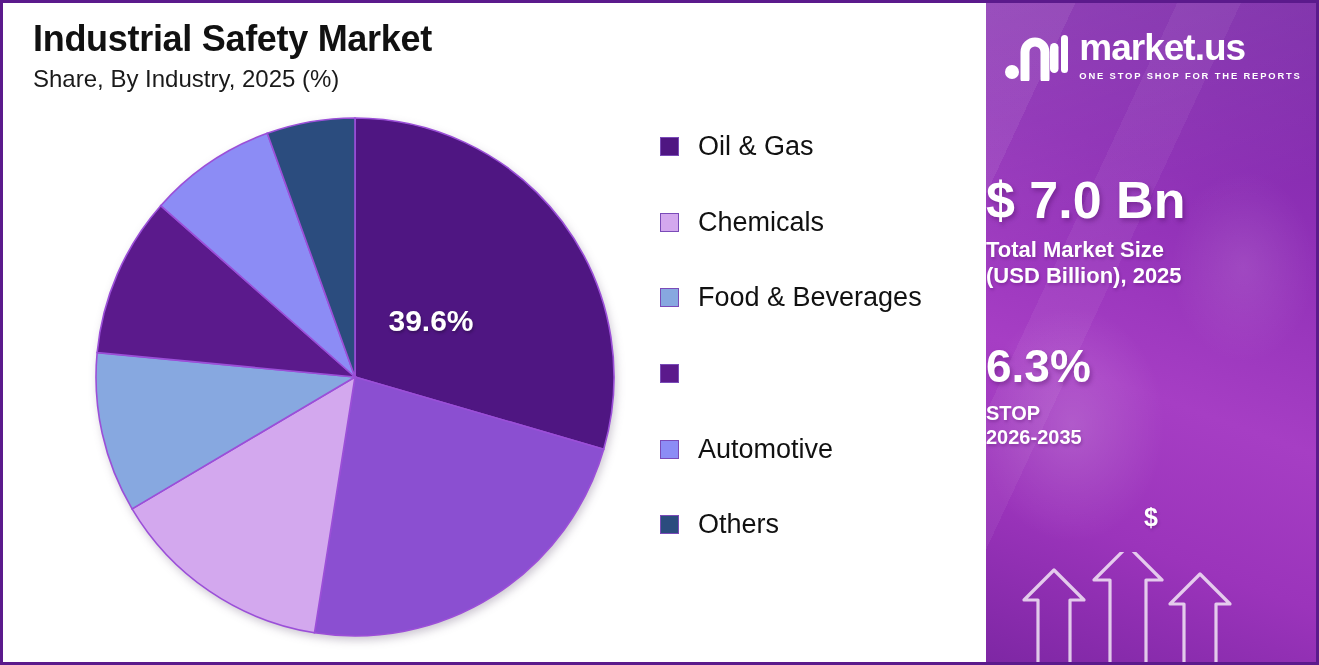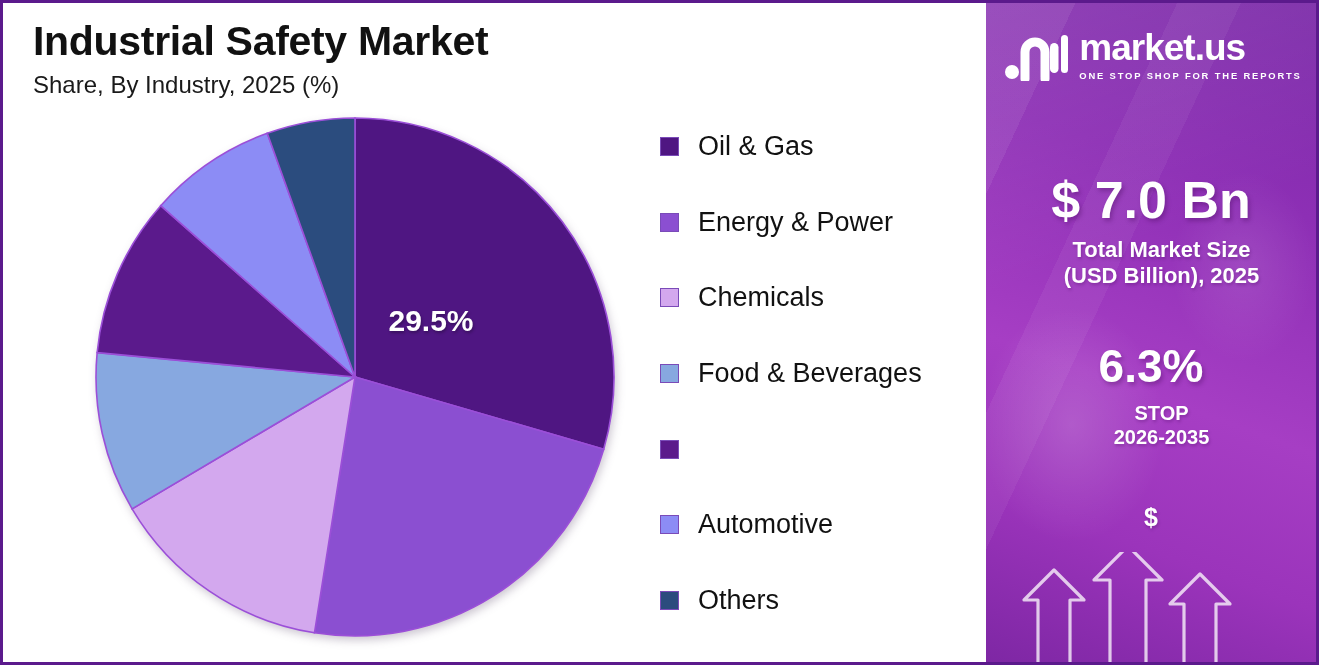--- a/index.html
+++ b/index.html
@@ -22,21 +22,21 @@
     position:relative;
     width:983px;
     height:100%;
     box-sizing:border-box;
   }
   .titles{
     position:absolute;
     left:30px; top:16px;
   }
   .chart-title{
-    font-size:41px;
+    font-size:36px;
     font-weight:bold;
     color:#111111;
     letter-spacing:-0.3px;
     line-height:1.12;
     margin:0;
     white-space:nowrap;
   }
   .chart-subtitle{
     font-size:24px;
     color:#1a1a1a;
@@ -150,40 +150,38 @@
     font-weight:bold;
     color:#ffffff;
     letter-spacing:1.85px;
     margin-top:5px;
     line-height:1;
     white-space:nowrap;
   }
   .stat{
     position:absolute;
     left:0;right:0;
-    text-align:center;
     color:#ffffff;
   }
   .stat-size{ top:170px; }
   .stat-cagr{ top:340px; }
   .stat-value{
     font-size:52px;
     font-weight:bold;
     line-height:1.04;
     text-shadow:2px 3px 4px rgba(70,10,90,0.35);
     white-space:nowrap;
   }
   .stat-value.small{ font-size:46px; }
   .stat-caption{
     font-size:22px;
     font-weight:bold;
     line-height:1.2;
     margin-top:10px;
     text-shadow:1px 2px 3px rgba(70,10,90,0.30);
-    padding-left:21px;
   }
   .stat-caption.thin{ font-size:20px; }
   .dollar-badge{
     position:absolute;
     left:0;right:0;top:500px;
     text-align:center;
     font-size:25px;
     font-weight:bold;
     color:#ffffff;
     text-shadow:1px 2px 3px rgba(70,10,90,0.3);
@@ -213,32 +211,28 @@
             <path d="M 261 261 L 261.00 2.00 A 259 259 0 0 1 509.72 333.26 Z" fill="#4F1682" stroke="#9B4FD8" stroke-width="1.6"></path>
             <path d="M 261 261 L 509.72 333.26 A 259 259 0 0 1 220.48 516.81 Z" fill="#8B4FD1" stroke="#9B4FD8" stroke-width="1.6"></path>
             <path d="M 261 261 L 220.48 516.81 A 259 259 0 0 1 38.07 392.84 Z" fill="#D3A8EE" stroke="#9B4FD8" stroke-width="1.6"></path>
             <path d="M 261 261 L 38.07 392.84 A 259 259 0 0 1 3.15 236.63 Z" fill="#87A8E0" stroke="#9B4FD8" stroke-width="1.6"></path>
             <path d="M 261 261 L 3.15 236.63 A 259 259 0 0 1 66.72 89.72 Z" fill="#5B1A8C" stroke="#9B4FD8" stroke-width="1.6"></path>
             <path d="M 261 261 L 66.72 89.72 A 259 259 0 0 1 173.27 17.31 Z" fill="#8C8CF5" stroke="#9B4FD8" stroke-width="1.6"></path>
             <path d="M 261 261 L 173.27 17.31 A 259 259 0 0 1 261.00 2.00 Z" fill="#2B4C7E" stroke="#9B4FD8" stroke-width="1.6"></path>
           </g>
       </svg>
       <div class="pie-label">
-        <span>29.5%</span>
+        <span>39.6%</span>
       </div>
     </div>
 
     <div class="legend">
       <div class="legend-item">
         <span class="legend-swatch" style="background: rgb(79, 22, 130);"></span>
         <span class="legend-label">Oil &amp; Gas</span>
-      </div>
-      <div class="legend-item">
-        <span class="legend-swatch" style="background: rgb(139, 79, 209);"></span>
-        <span class="legend-label">Energy &amp; Power</span>
       </div>
       <div class="legend-item">
         <span class="legend-swatch" style="background: rgb(211, 168, 238);"></span>
         <span class="legend-label">Chemicals</span>
       </div>
       <div class="legend-item">
         <span class="legend-swatch" style="background: rgb(135, 168, 224);"></span>
         <span class="legend-label">Food &amp; Beverages</span>
       </div>
       <div class="legend-item">

